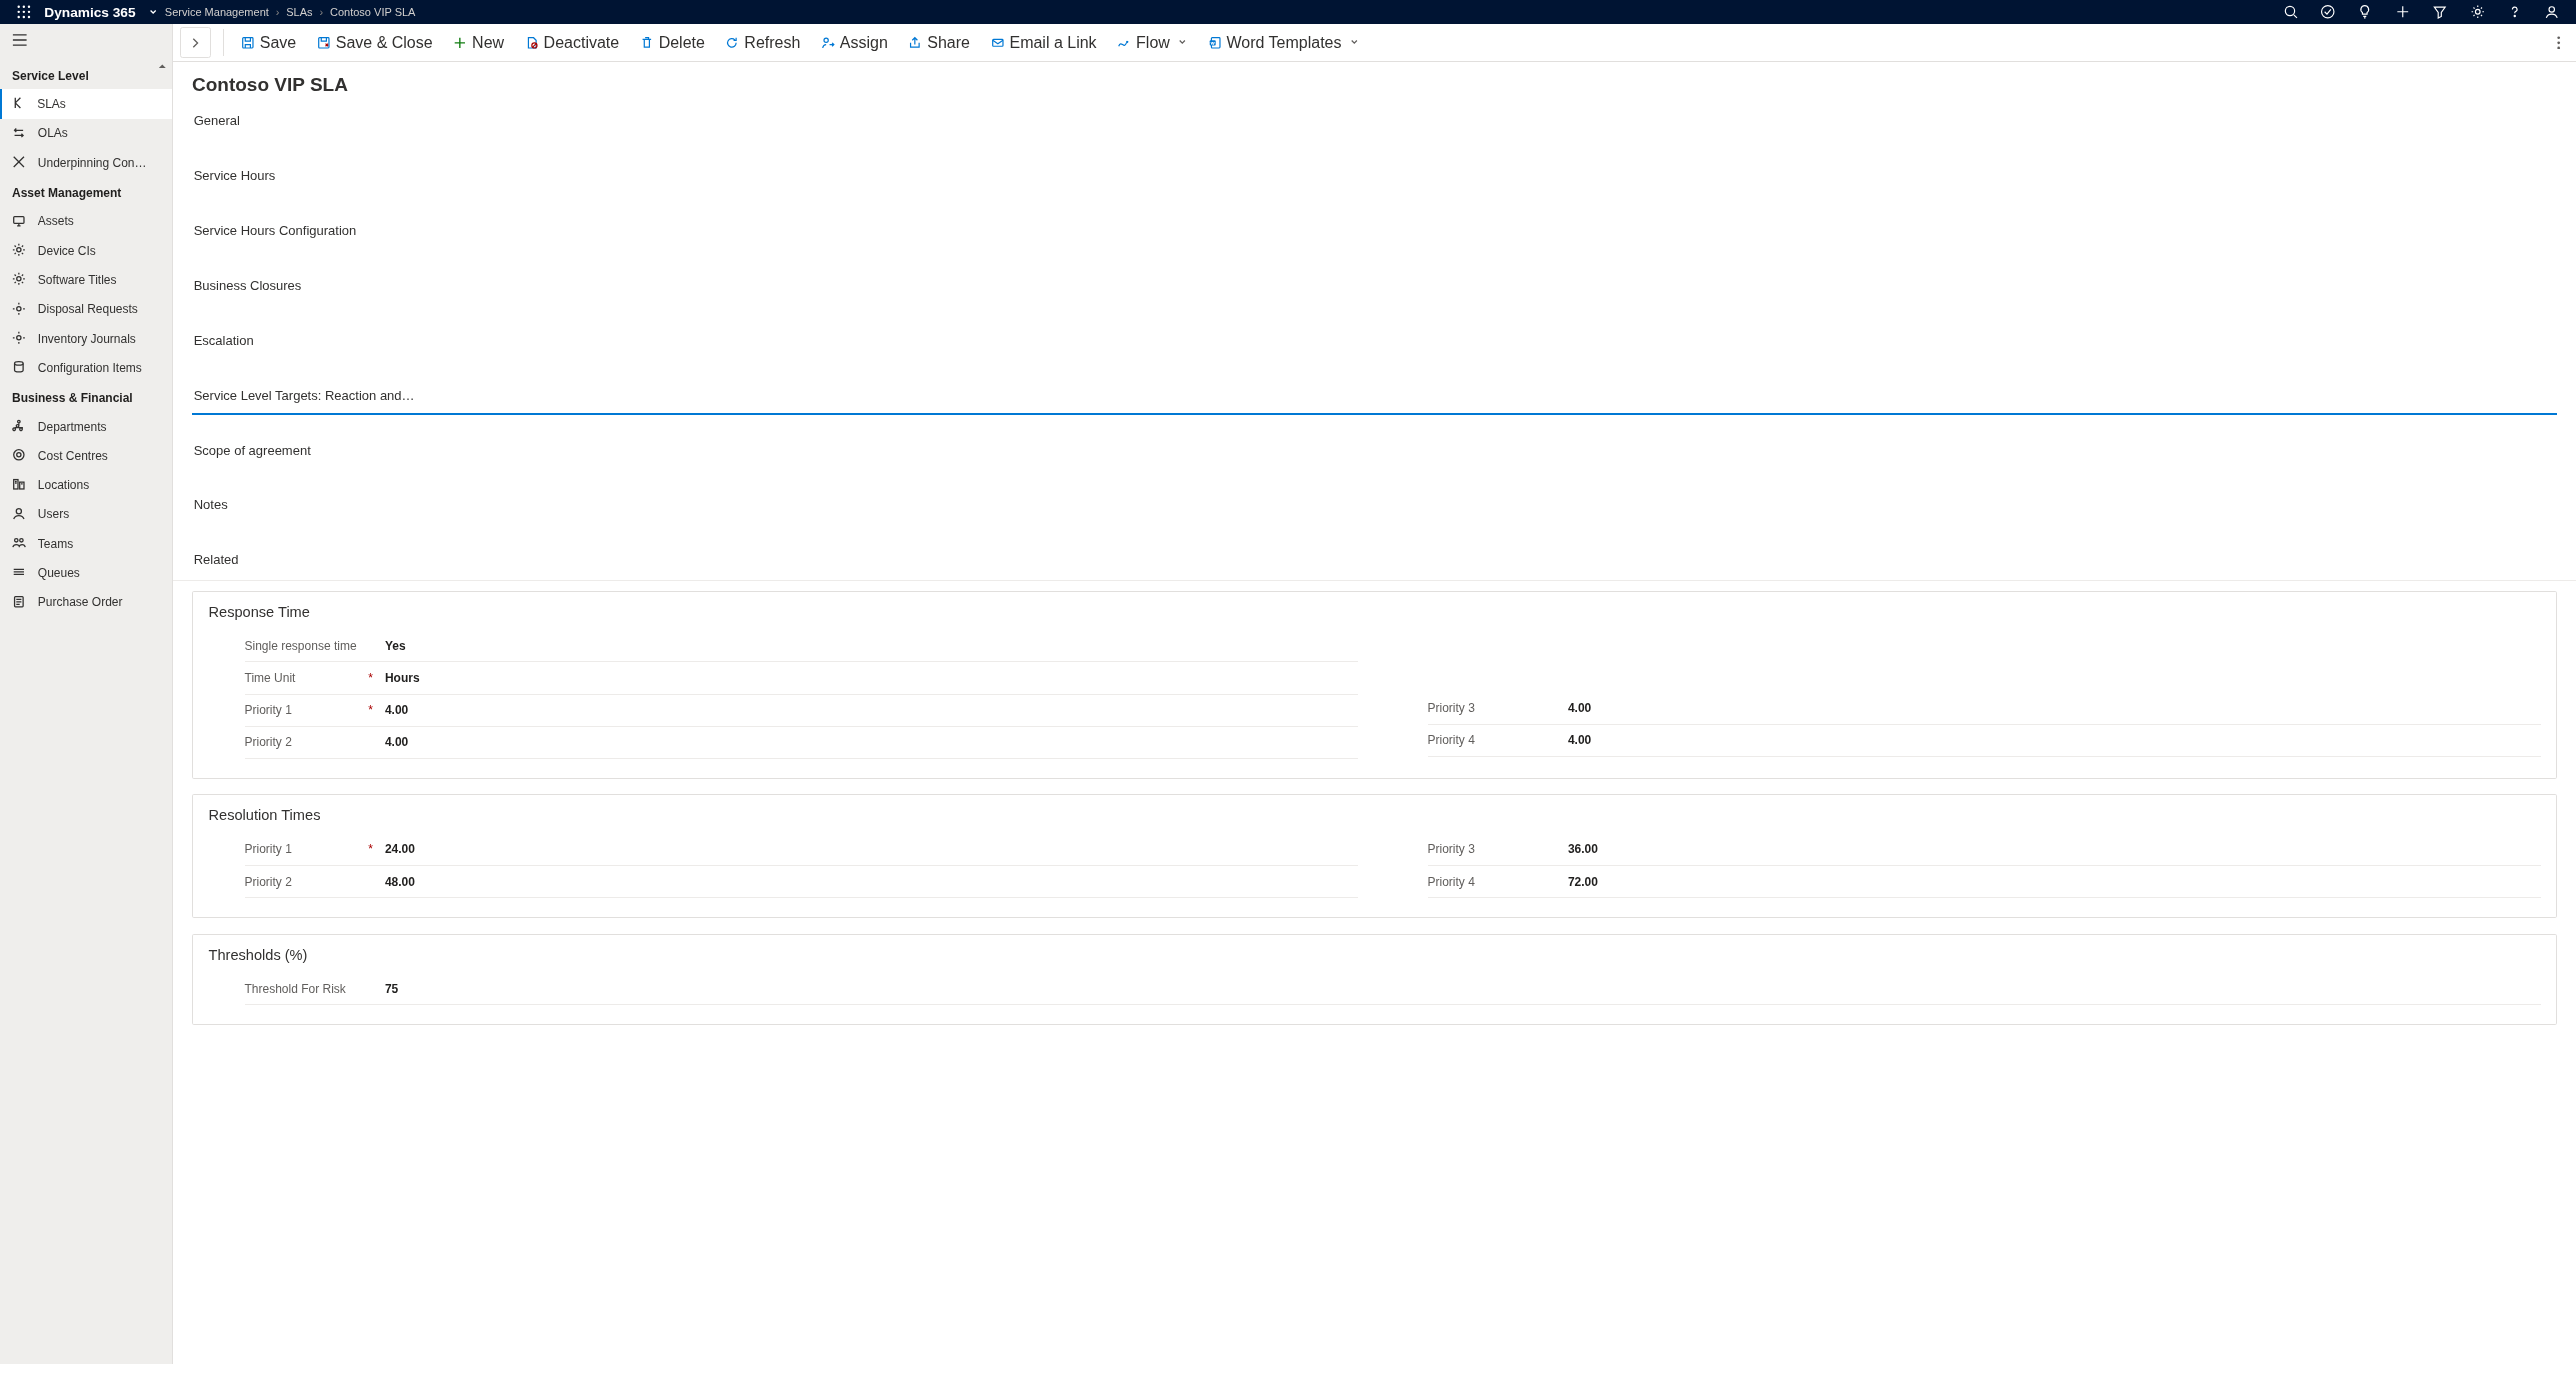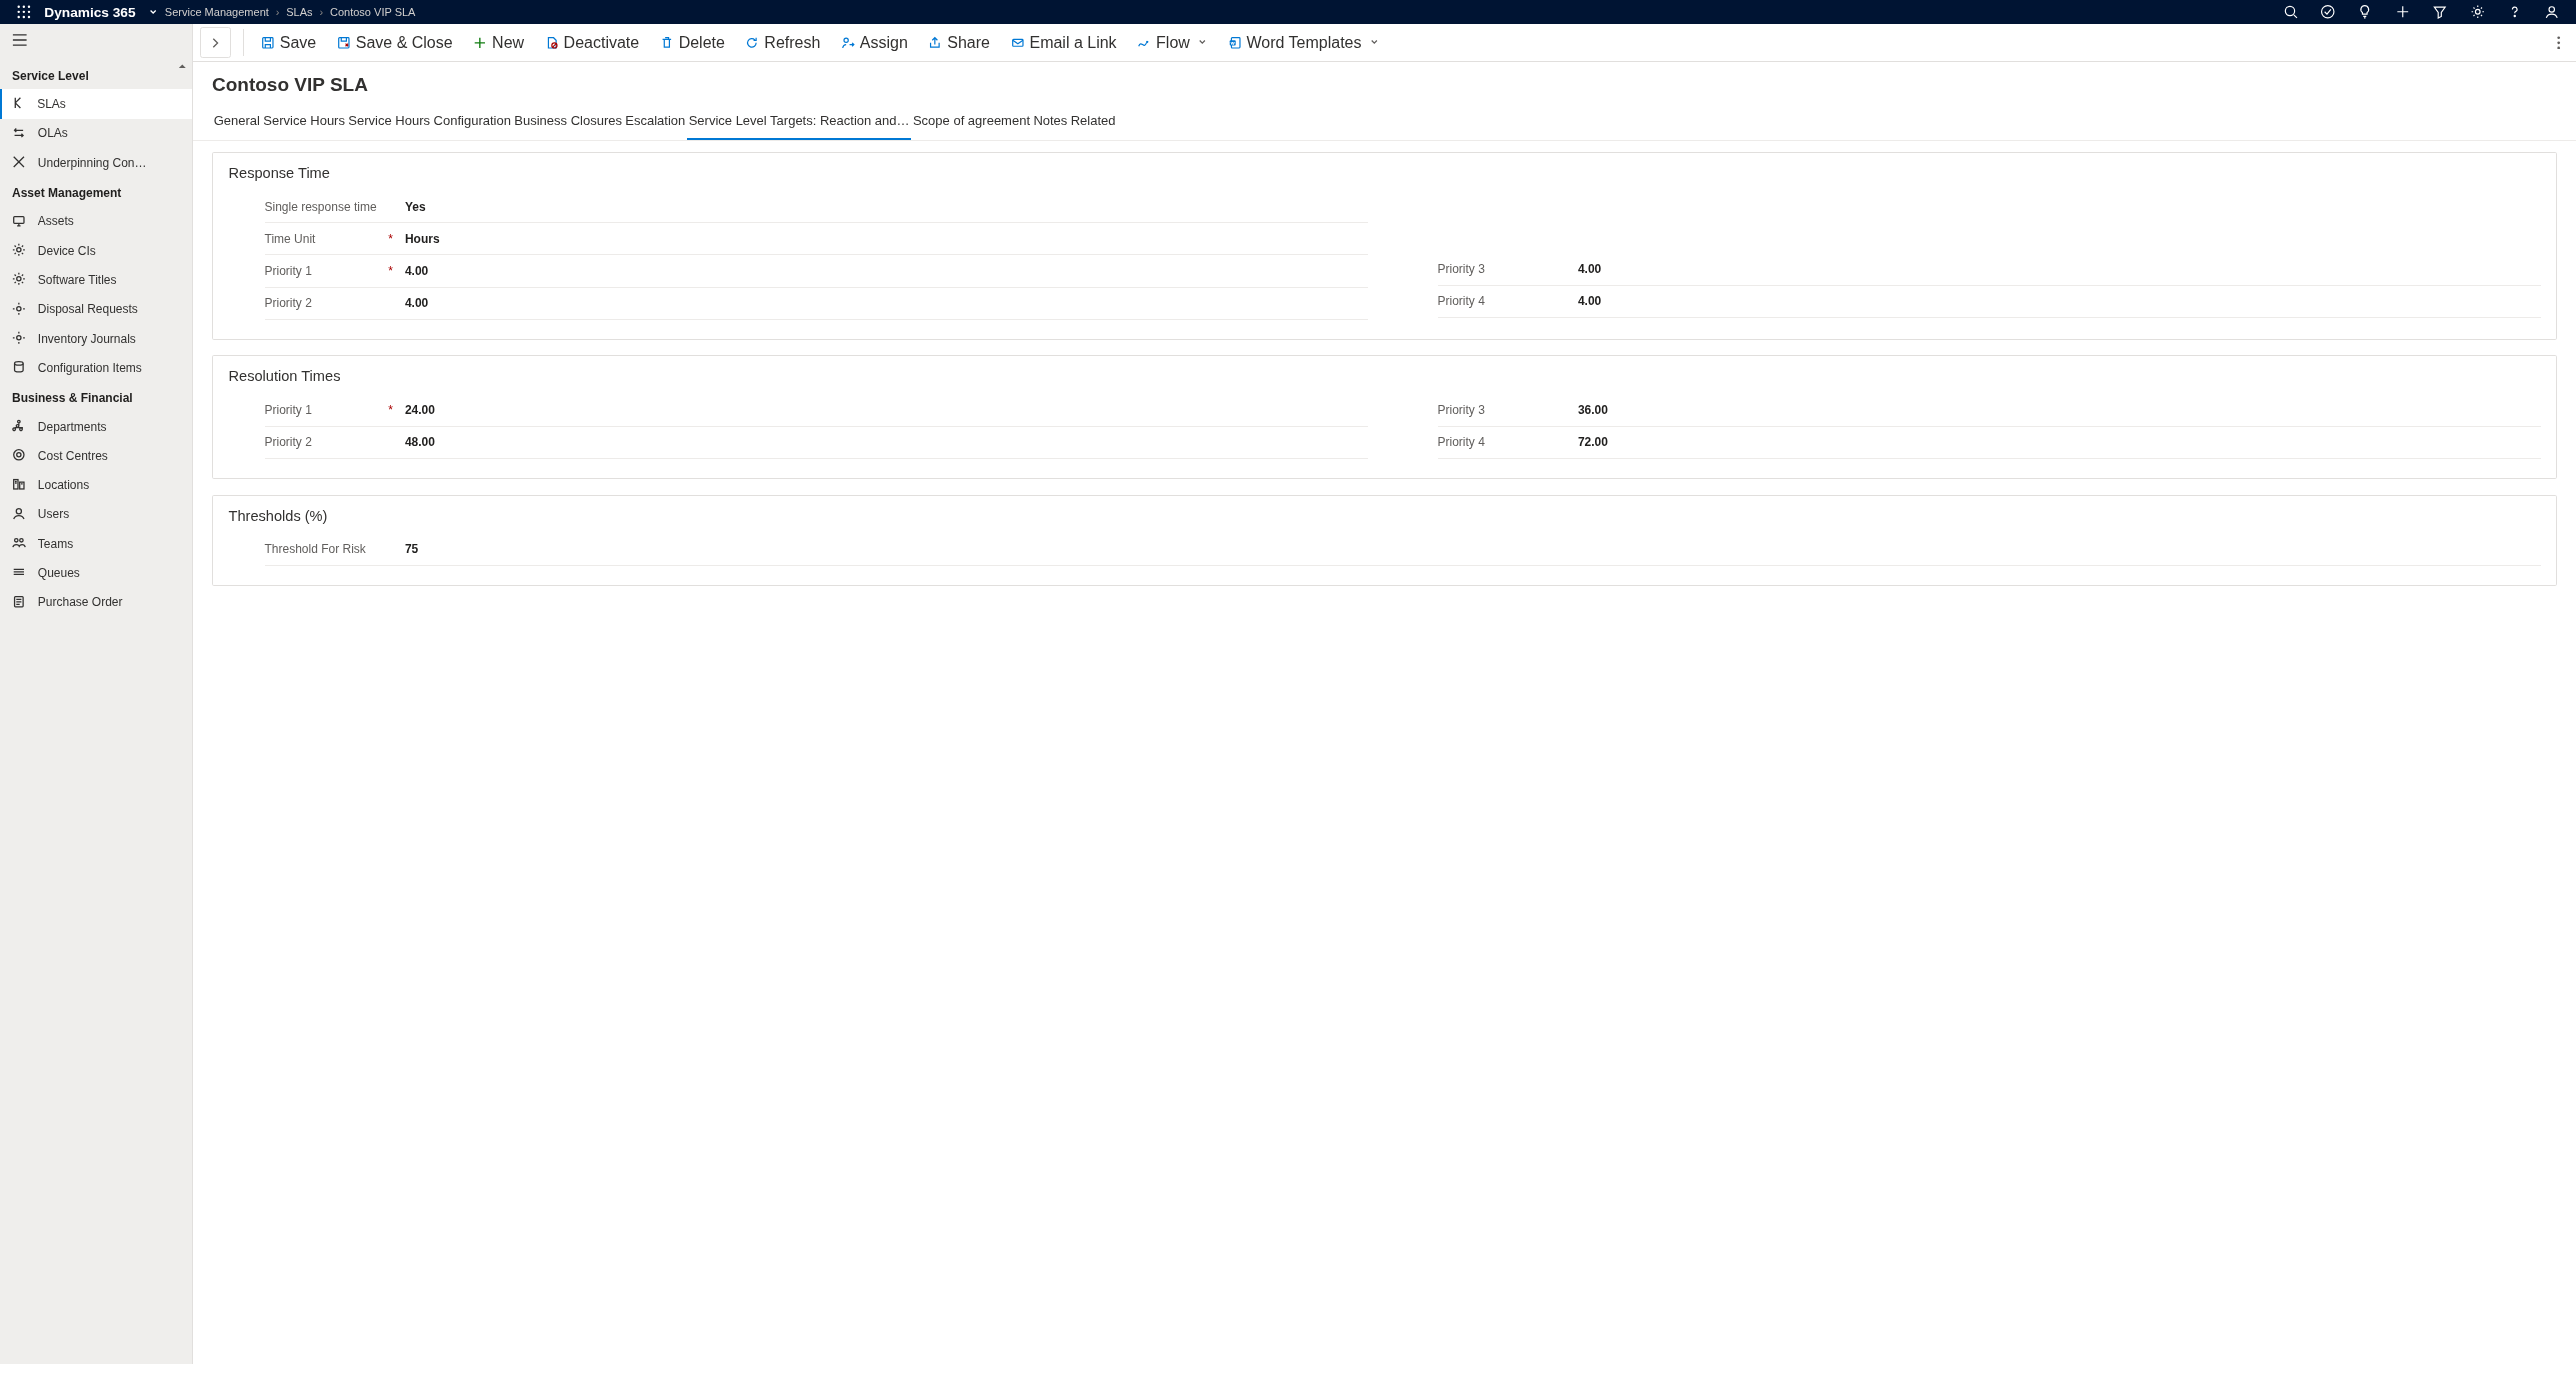--- a/index.html
+++ b/index.html
@@ -12,21 +12,21 @@
   .chevron { margin: 0 6.9px; }
   .breadcrumbs { display: flex; align-items: center; gap: 6.9px; font-size: 11px; color: #d2d0ce; }
   .breadcrumbs .sep { color: #8a8886; }
   .topbar-spacer { flex: 1; }
   .top-icons { display: flex; align-items: center; gap: 3.4px; }
   .top-icons .ticon { width: 34px; height: 41px; display: flex; align-items: center; justify-content: center; cursor: pointer; }
   svg { display: block; }
 
   
   .shell { display: flex; height: calc(100vh - 41px); }
-  .sidebar { width: 193px; background: #efeeec; border-right: 0.9px solid #e1dfdd; overflow-y: auto; padding-top: 36px; position:relative;}
+  .sidebar { width: 173px; background: #efeeec; border-right: 0.9px solid #e1dfdd; overflow-y: auto; padding-top: 36px; position:relative;}
   .hamburger { cursor:pointer; }
   .side-section-title { font-weight: 600; font-size: 12px; padding: 8.6px 12px 6.9px; color: #201f1e; }
   .side-item { display: flex; align-items: center; gap: 10.3px; padding: 6.9px 12px; cursor: pointer; color: #323130; font-size:12px; white-space:nowrap; overflow:hidden; text-overflow:ellipsis;}
   .side-item.active { background: #fff; border-left: 2.6px solid #0078d4; padding-left: 9.4px; }
   .side-item .sicon { width: 15.5px; height: 15.5px; color:#323130; flex-shrink:0;}
   
   .sidebar::-webkit-scrollbar{width:8.6px;}
   .sidebar::-webkit-scrollbar-thumb{background:#c8c6c4;border-radius:4.3px;}
 
   
@@ -41,21 +41,21 @@
   .cmd.new .cicon{color:#107c10;}
   .cmd .caret{margin-left:3.4px;color:#605e5c;}
   .cmd-overflow{margin-left:auto;cursor:pointer;padding:5.2px 8.6px;}
 
   
   .rec-header { padding: 12px 19px 8.6px; }
   .rec-title { font-size: 19px; font-weight: 600; }
   .rec-sub { font-size: 11px; color: #605e5c; margin-top: 1.7px; }
 
   
-  .tabs { display: flex; padding: 0 19px; border-bottom: 0.9px solid #edebe9; flex-wrap:nowrap; overflow:hidden;}
+  .tabs { display: flex; gap: 19px; padding: 0 19px; border-bottom: 0.9px solid #edebe9; flex-wrap:nowrap; overflow:hidden;flex-direction:column;}
   .tab { padding: 8.6px 1.7px 10.3px; cursor: pointer; font-size: 13px; color: #323130; white-space:nowrap; border-bottom: 2.6px solid transparent; }
   .tab.active { font-weight: 400; border-bottom-color: #0078d4; }
 
   
   .form-body { flex: 1; overflow-y: auto; padding: 10.3px 19px 26px; background:#fff;}
   .card { border: 0.9px solid #e1dfdd; border-radius: 1.7px; padding: 12px 15.5px 19px; margin-bottom: 15.5px; }
   .card-title { font-size: 14.6px; color:#323130; margin-bottom: 10.3px; }
   .two-col { display: flex; gap: 34px; }
   .col { flex: 1; }
   .field-row { display: flex; align-items: center; border-bottom: 0.9px solid #edebe9; padding: 8.6px 0; margin-left: 36px; }

